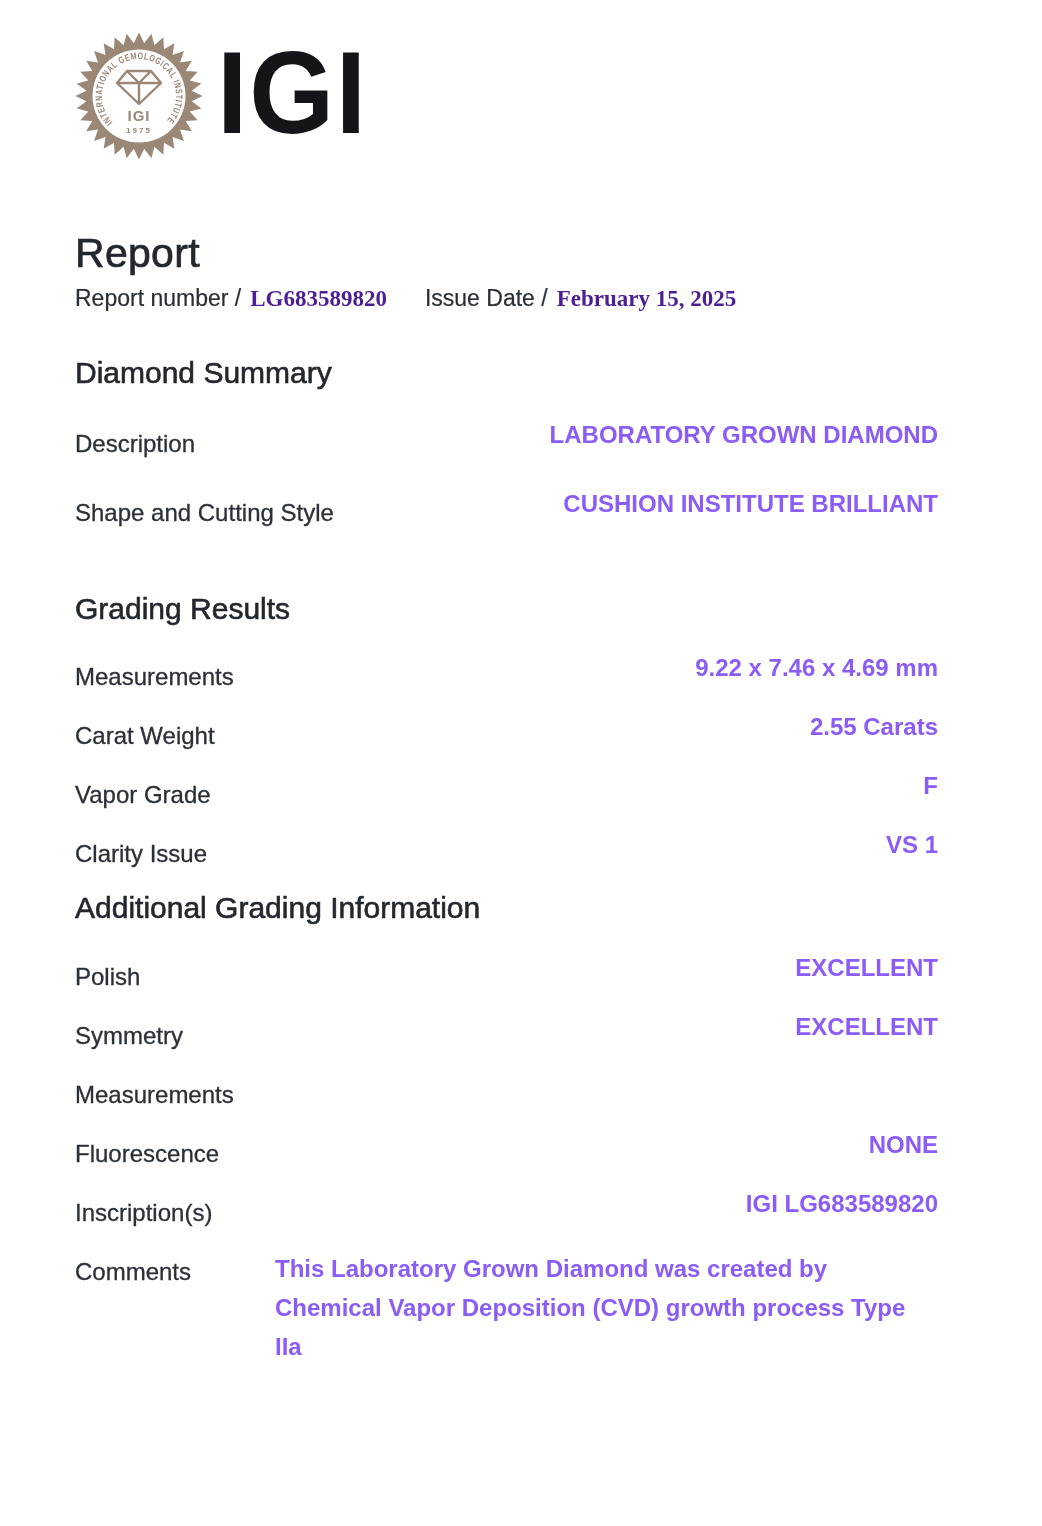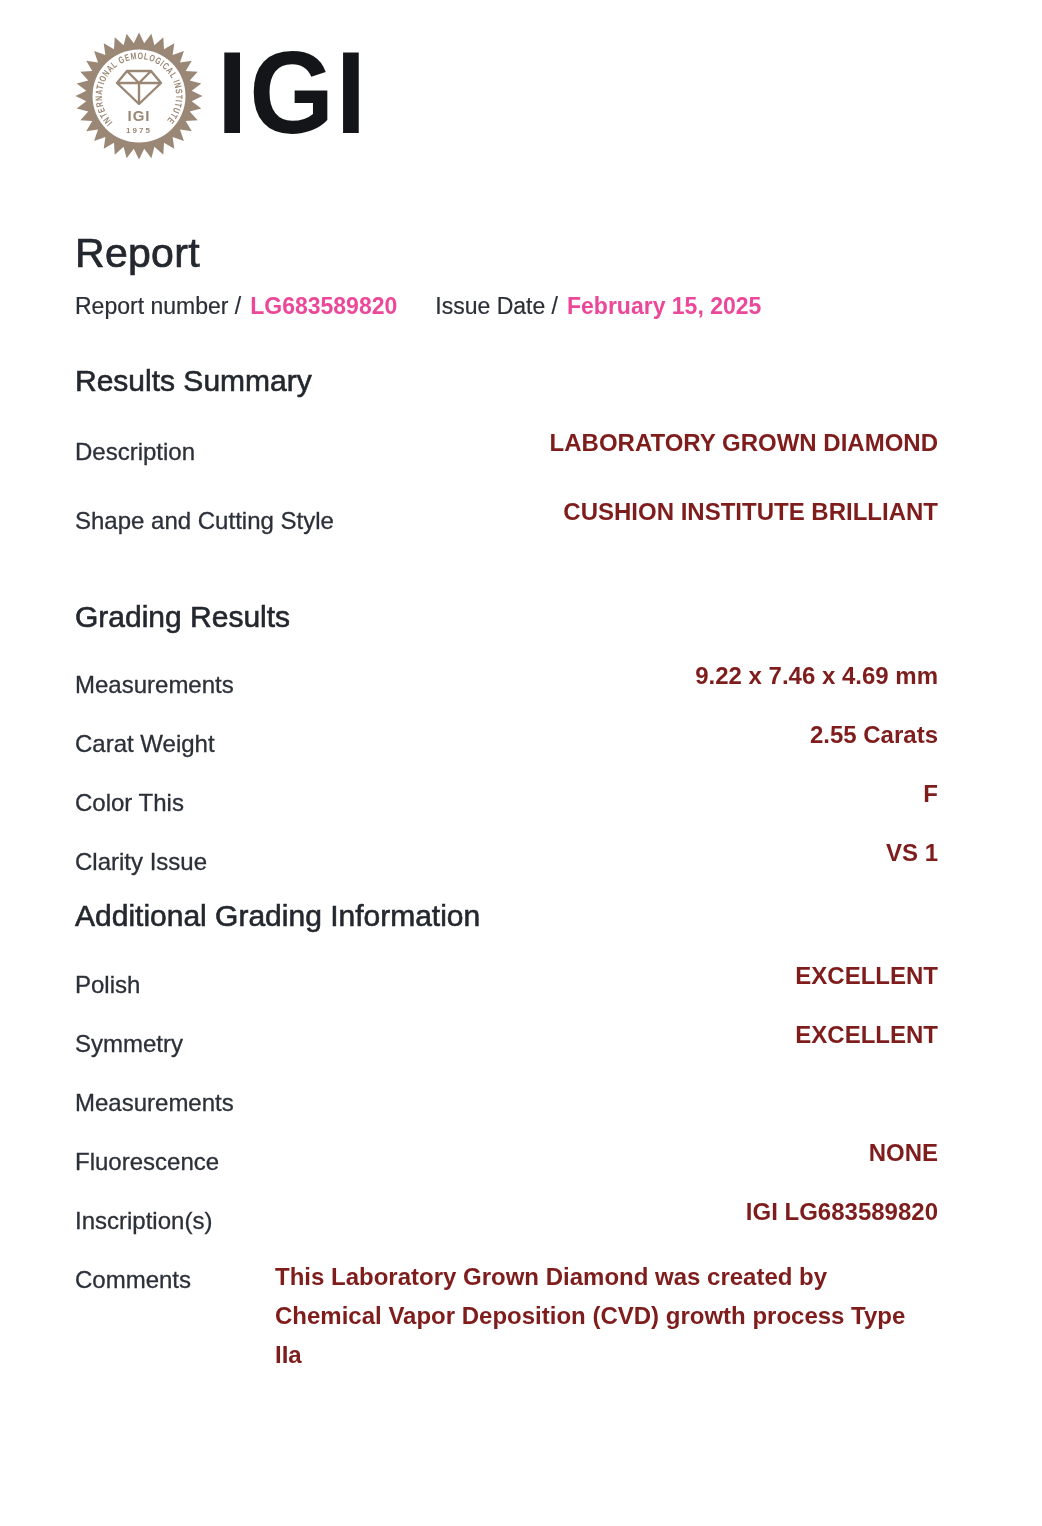--- a/index.html
+++ b/index.html
@@ -45,28 +45,28 @@
   h1.report-title {
     margin: 68px 0 0;
     font-size: 41px;
     font-weight: 500;
     -webkit-text-stroke: .7px;
     letter-spacing: .3px;
     color: #23272e;
     line-height: 1.15;
   }
   .meta {
-    margin-top: 16px;
+    margin-top: 8px;
     font-size: 23px;
     color: #2a2f37;
     display: flex;
     align-items: baseline;
   }
   .meta .plain { -webkit-text-stroke: .2px; }
-  .meta .strong { font-weight: 700; color: #ec4899; margin-left: 9px; }
+  .meta .strong { font-weight: 700; color: #4c1d95; margin-left: 9px; font-family: Liberation Serif, serif; }
   .meta .group2 { margin-left: 38px; }
 
   
   h2.section-heading {
     font-size: 30px;
     font-weight: 500;
     -webkit-text-stroke: .6px;
     color: #23272e;
     margin: 0;
     line-height: 1.25;
@@ -88,21 +88,21 @@
     font-size: 24px;
     color: #2b3039;
     -webkit-text-stroke: .3px;
     padding-top: 9px;
     line-height: 30px;
     white-space: nowrap;
   }
   .row .value {
     font-size: 24px;
     font-weight: 700;
-    color: #7f1d1d;
+    color: #8b5cf6;
     text-align: right;
     line-height: 30px;
   }
   .row.comments-row .label { width: 200px; flex: none; }
   .row.comments-row .value {
     flex: 1;
     text-align: left;
     line-height: 39px;
     padding-top: 1px;
   }
@@ -133,21 +133,21 @@
   <h1 class="report-title">Report</h1>
 
   <div class="meta">
     <span class="plain">Report number /</span>
     <span class="strong">LG683589820</span>
     <span class="plain group2">Issue Date /</span>
     <span class="strong">February 15, 2025</span>
   </div>
 
   <section class="section-summary">
-    <h2 class="section-heading">Results Summary</h2>
+    <h2 class="section-heading">Diamond Summary</h2>
     <div class="rows">
       <div class="row">
         <span class="label">Description</span>
         <span class="value">LABORATORY GROWN DIAMOND</span>
       </div>
       <div class="row">
         <span class="label">Shape and Cutting Style</span>
         <span class="value">CUSHION INSTITUTE BRILLIANT</span>
       </div>
     </div>
@@ -158,21 +158,21 @@
     <div class="rows">
       <div class="row">
         <span class="label">Measurements</span>
         <span class="value">9.22 x 7.46 x 4.69 mm</span>
       </div>
       <div class="row">
         <span class="label">Carat Weight</span>
         <span class="value">2.55 Carats</span>
       </div>
       <div class="row">
-        <span class="label">Color This</span>
+        <span class="label">Vapor Grade</span>
         <span class="value">F</span>
       </div>
       <div class="row">
         <span class="label">Clarity Issue</span>
         <span class="value">VS 1</span>
       </div>
     </div>
   </section>
 
   <section class="section-additional">

